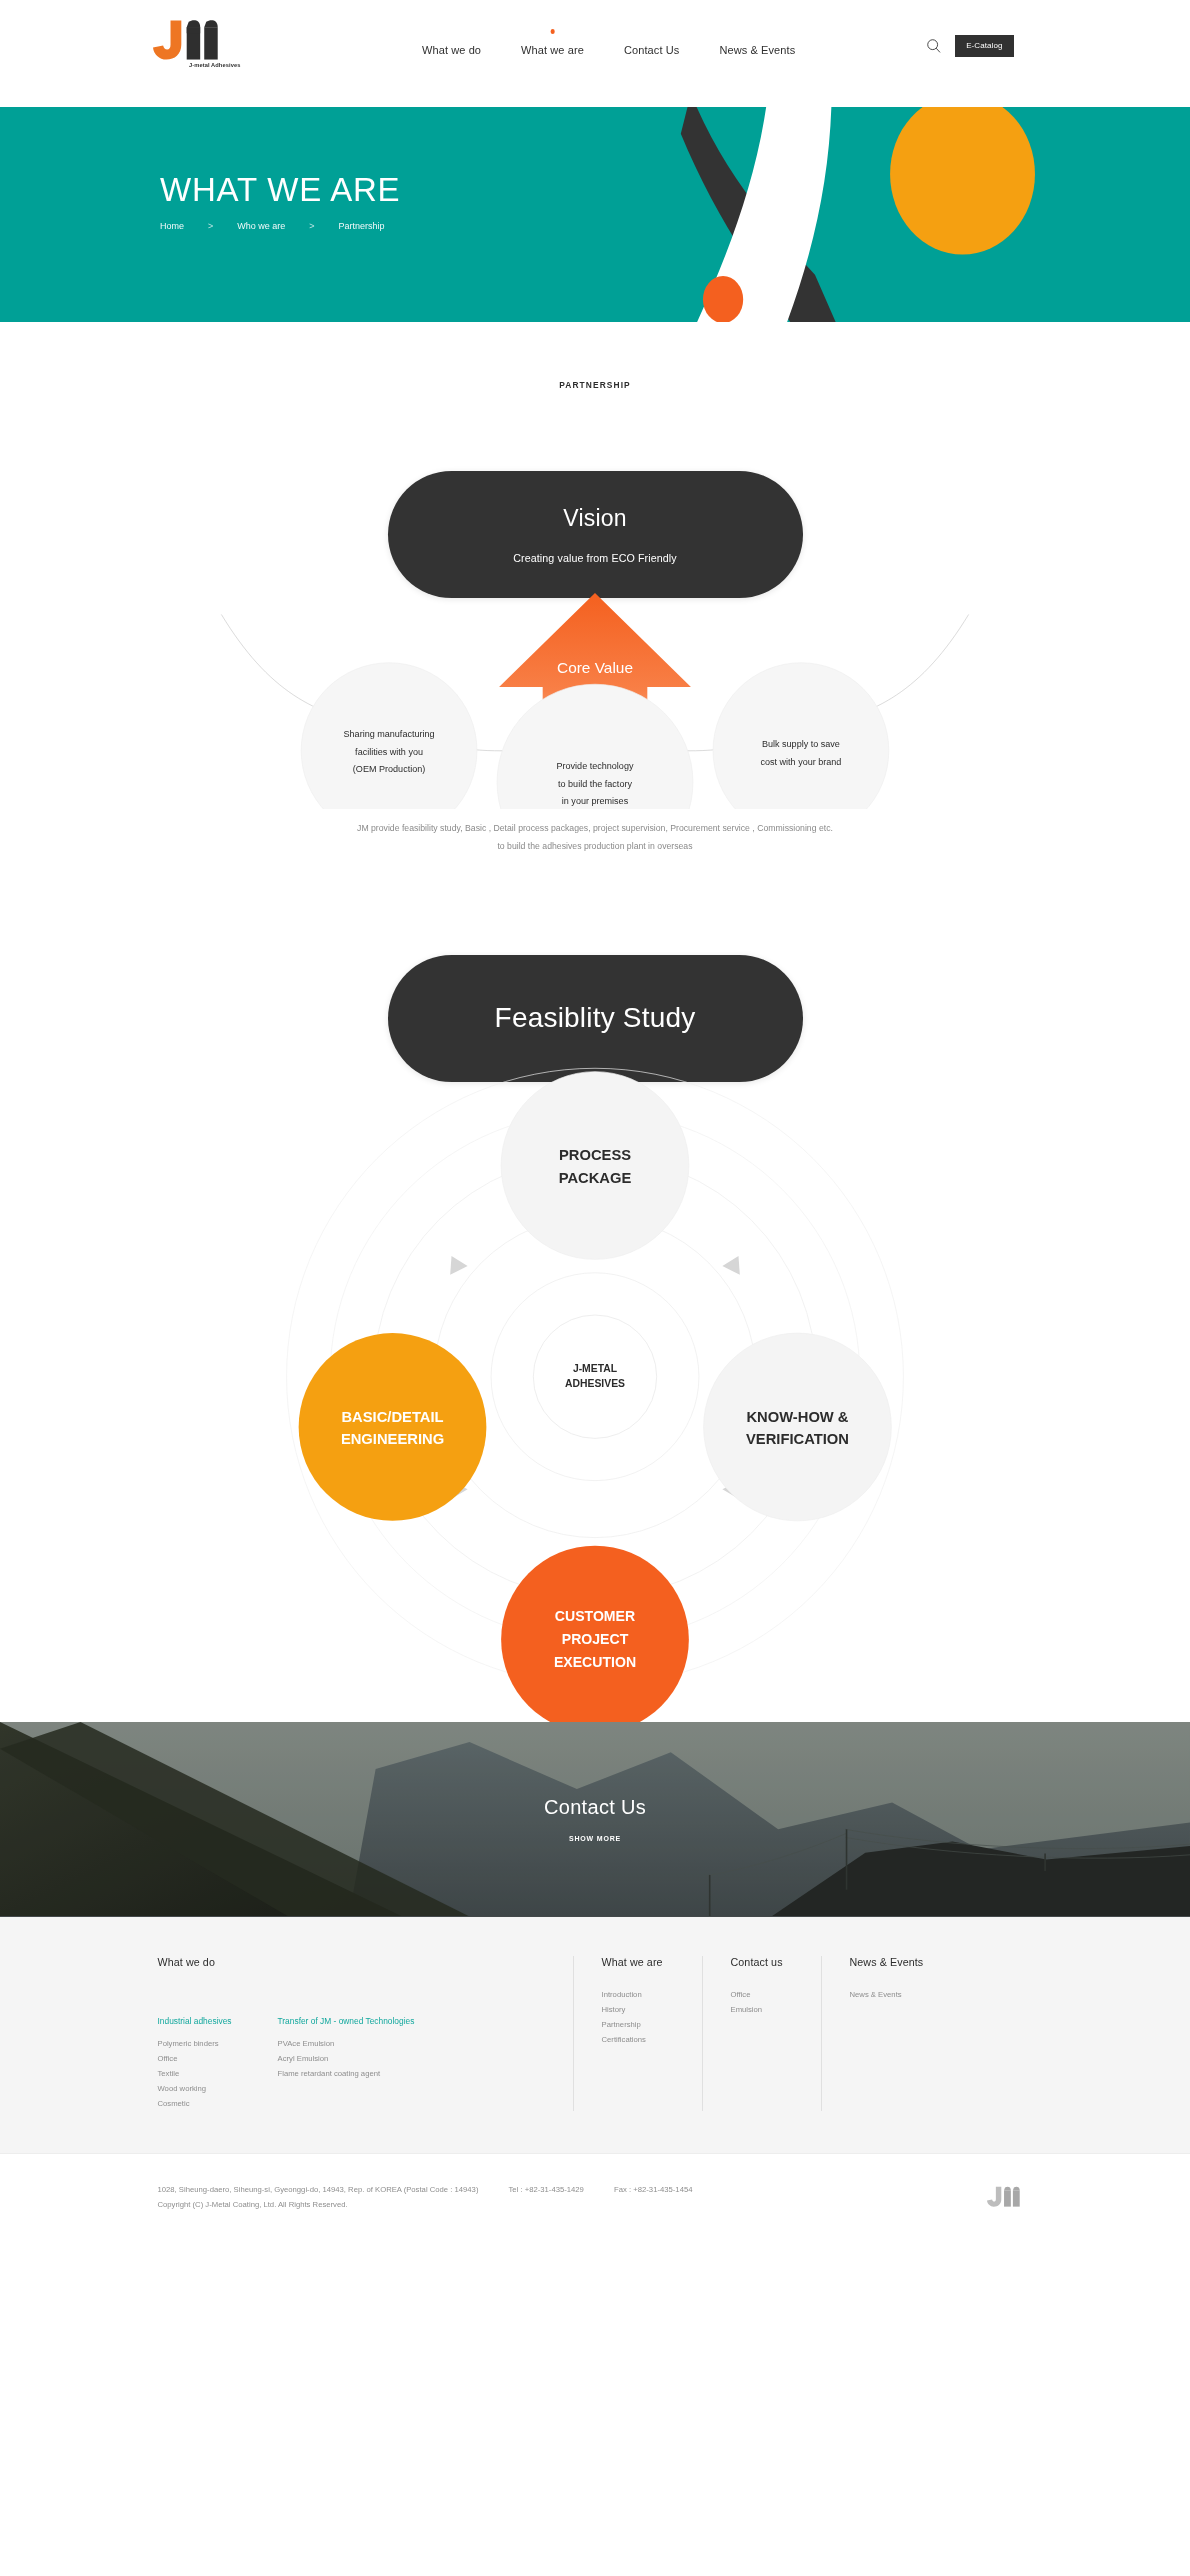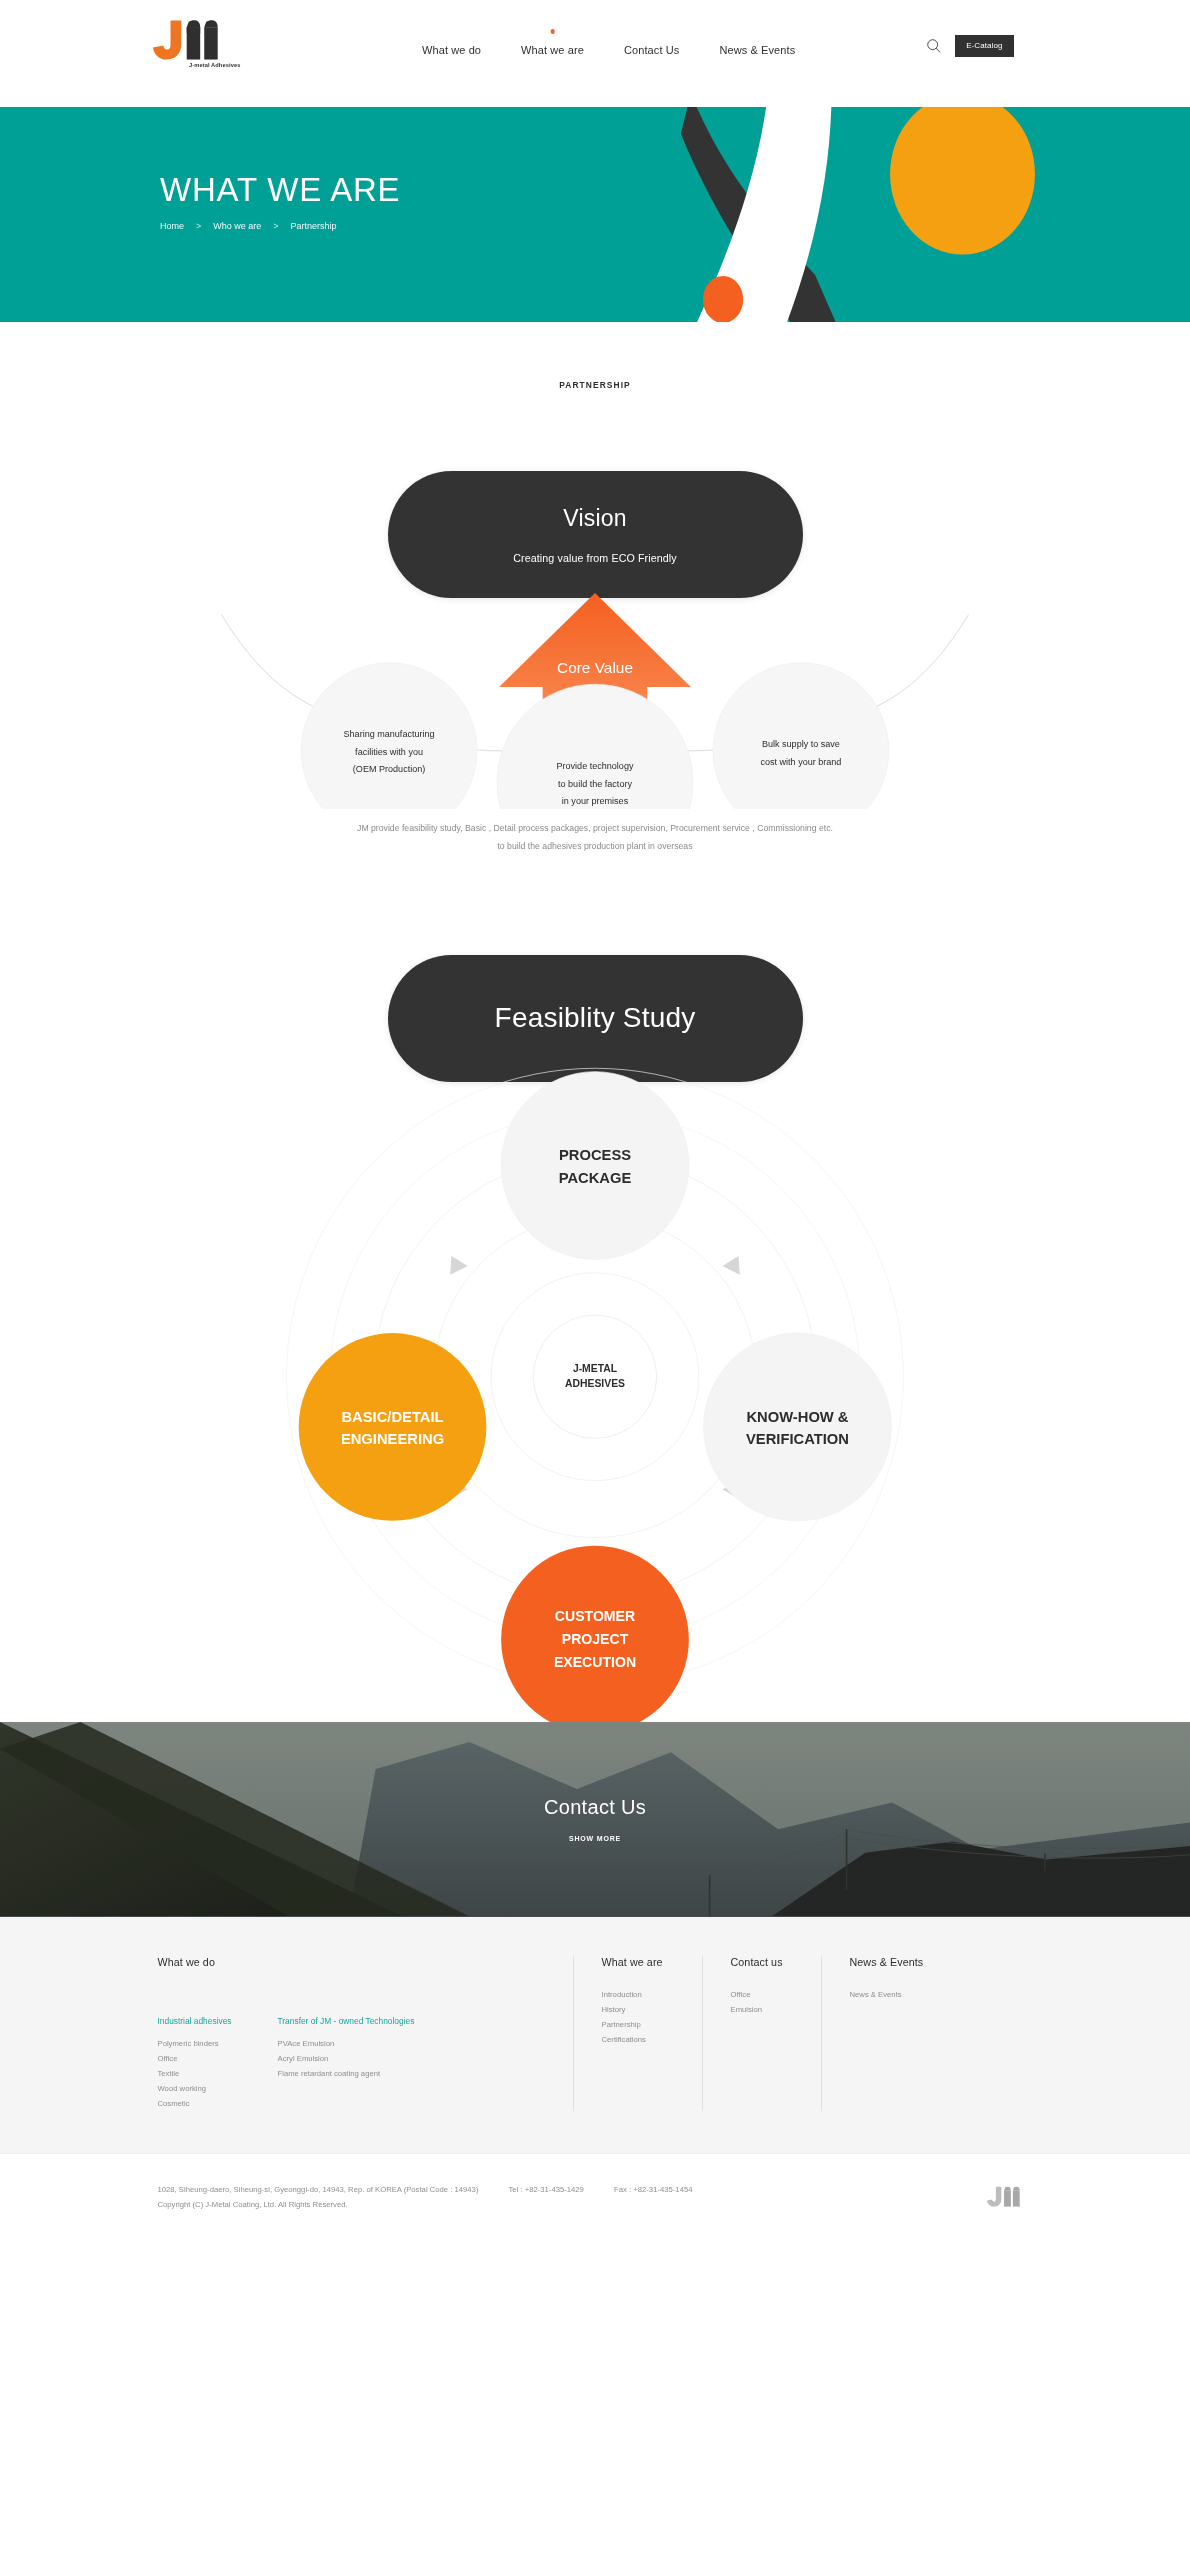--- a/index.html
+++ b/index.html
@@ -111,21 +111,21 @@
     letter-spacing: 0.8px;
     font-weight: 400;
     margin: 0 0 14.8px 0;
     line-height: 1;
   }
   .breadcrumb {
     font-size: 9px;
     color: #ffffff;
     opacity: 0.95;
     display: flex;
-    gap: 12px;
+    gap: 24px;
     align-items: center;
   }
   .breadcrumb .sep { opacity: 0.8; }
   .breadcrumb span { cursor: pointer; white-space: nowrap; }
 
   
   .main { padding-top: 58px; }
   .section-eyebrow {
     text-align: center;
     font-size: 8.4px;

